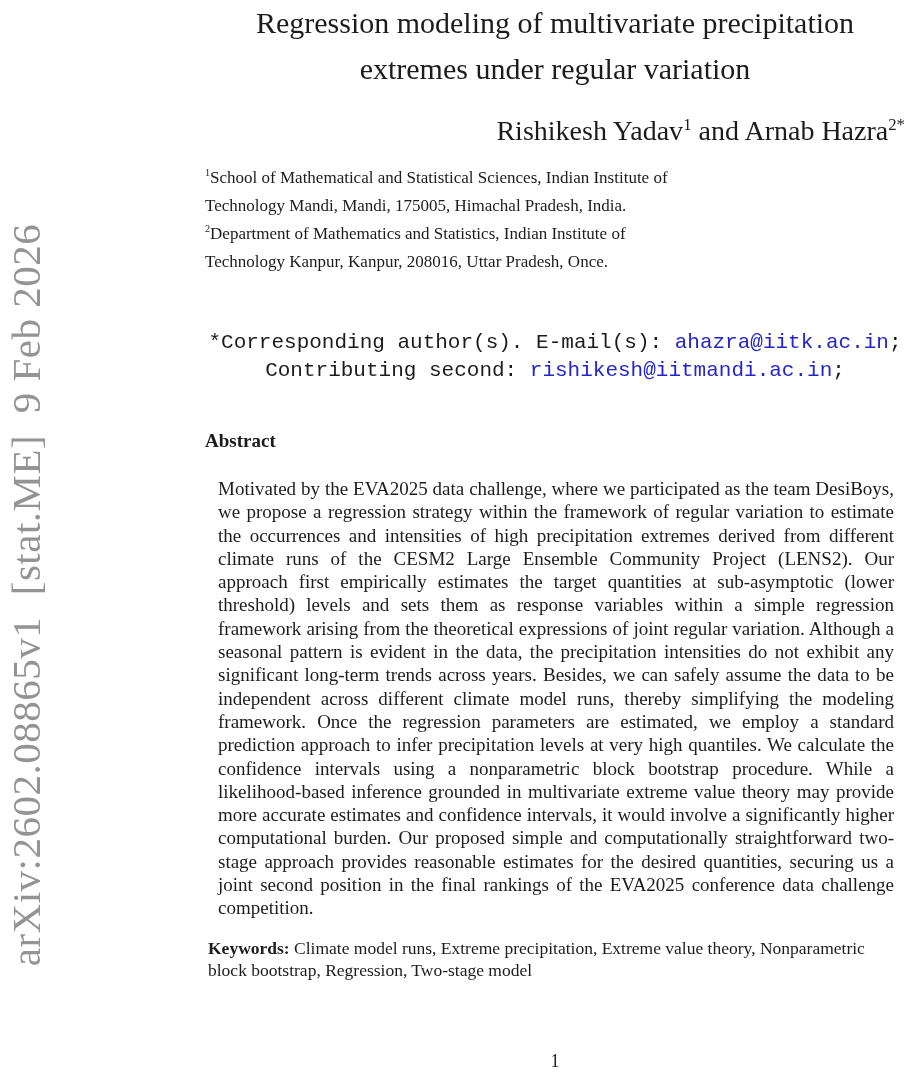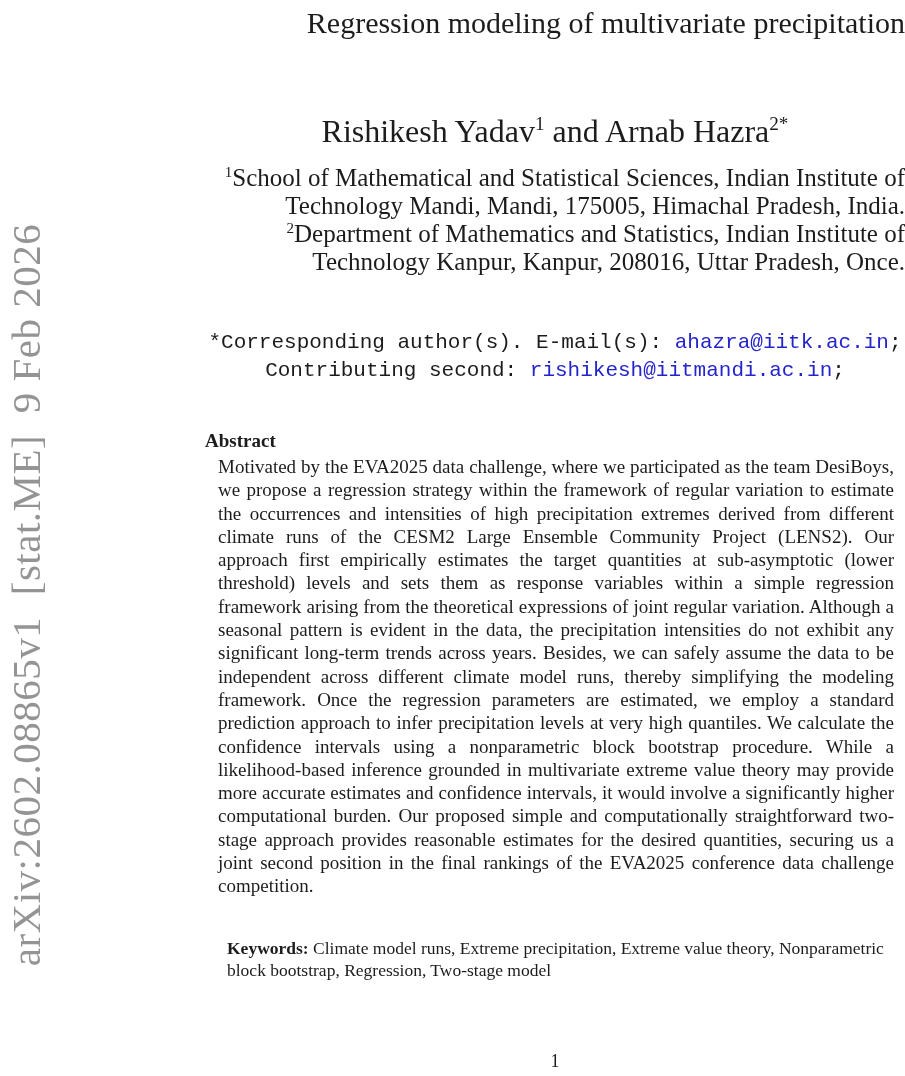--- a/index.html
+++ b/index.html
@@ -38,46 +38,46 @@
 
   .paper-title {
     position: absolute;
     top: 0;
     left: 0;
     width: 700px;
     margin: 0;
     font-size: 30px;
     font-weight: 400;
     line-height: 46px;
-    text-align: right;
+    text-align: center;
   }
 
   .authors {
     position: absolute;
     top: 114px;
     left: 0;
     width: 700px;
-    text-align: center;
-    font-size: 32px;
+    text-align: right;
+    font-size: 28px;
     line-height: 34px;
   }
 
   sup.script {
     font-size: 60%;
     line-height: 0;
     vertical-align: super;
   }
 
   .affiliations {
     position: absolute;
     top: 164px;
     left: 0;
     width: 700px;
-    text-align: right;
-    font-size: 25px;
+    text-align: left;
+    font-size: 17px;
     line-height: 28px;
   }
 
   .contact {
     position: absolute;
     top: 329px;
     left: 0;
     width: 700px;
     text-align: center;
     font-size: 21px;
@@ -94,32 +94,32 @@
     position: absolute;
     top: 430px;
     left: 0;
     width: 700px;
     font-size: 19px;
     font-weight: bold;
   }
 
   .abstract-body {
     position: absolute;
-    top: 436px;
+    top: 458px;
     left: 13px;
     width: 676px;
     font-size: 19px;
     line-height: 23.3px;
     text-align: justify;
   }
 
   .keywords {
     position: absolute;
     top: 937px;
-    left: 22px;
+    left: 3px;
     width: 676px;
     font-size: 17.5px;
     line-height: 22px;
     text-align: left;
   }
   .keywords-label {
     font-weight: bold;
   }
 
   .page-number {
@@ -131,21 +131,21 @@
     font-size: 18px;
   }
 </style>
 </head>
 <body style="--background-color: #ffffff; --text-color: #1c1c1c; --watermark-color: #949494; --link-color: #2424cf;">
 
 <div class="arxiv-stamp">arXiv:2602.08865v1  [stat.ME]  9 Feb 2026</div>
 
 <main class="content">
 
-  <h1 class="paper-title"><span>Regression modeling of multivariate precipitation</span><br></h1>
+  <h1 class="paper-title"><span>Regression modeling of multivariate precipitation</span><br><span>extremes under regular variation</span></h1>
 
   <div class="authors"><span>Rishikesh Yadav</span><sup class="script">1</sup><span> and </span><span>Arnab Hazra</span><sup class="script">2*</sup></div>
 
   <div class="affiliations">
     <div><sup class="script">1</sup><span>School of Mathematical and Statistical Sciences, Indian Institute of</span></div>
     <div>Technology Mandi, Mandi, 175005, Himachal Pradesh, India.</div>
     <div><sup class="script">2</sup><span>Department of Mathematics and Statistics, Indian Institute of</span></div>
     <div>Technology Kanpur, Kanpur, 208016, Uttar Pradesh, Once.</div>
   </div>
 

